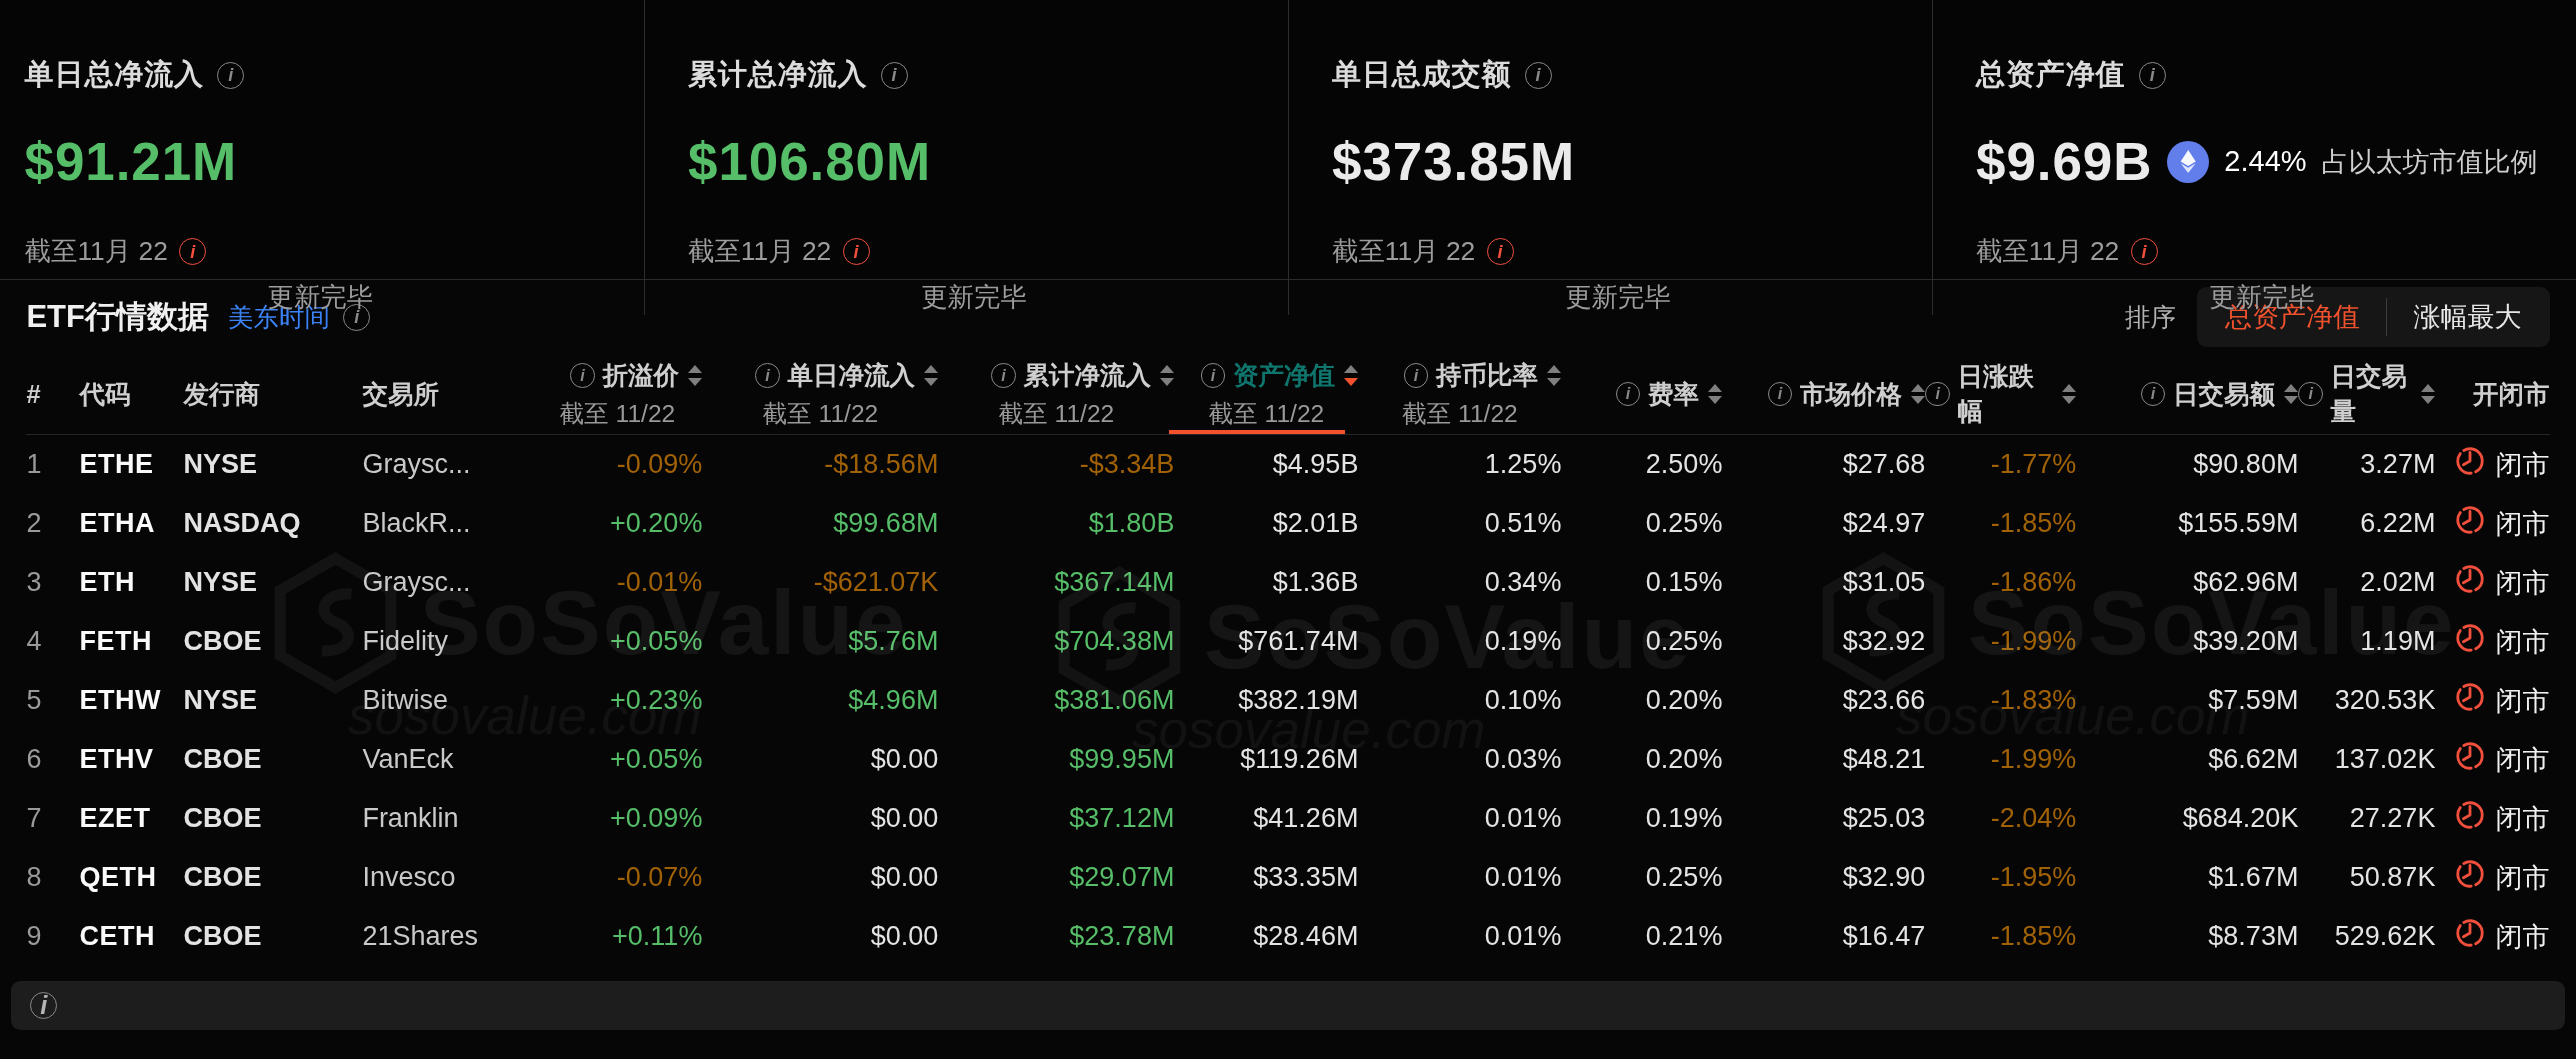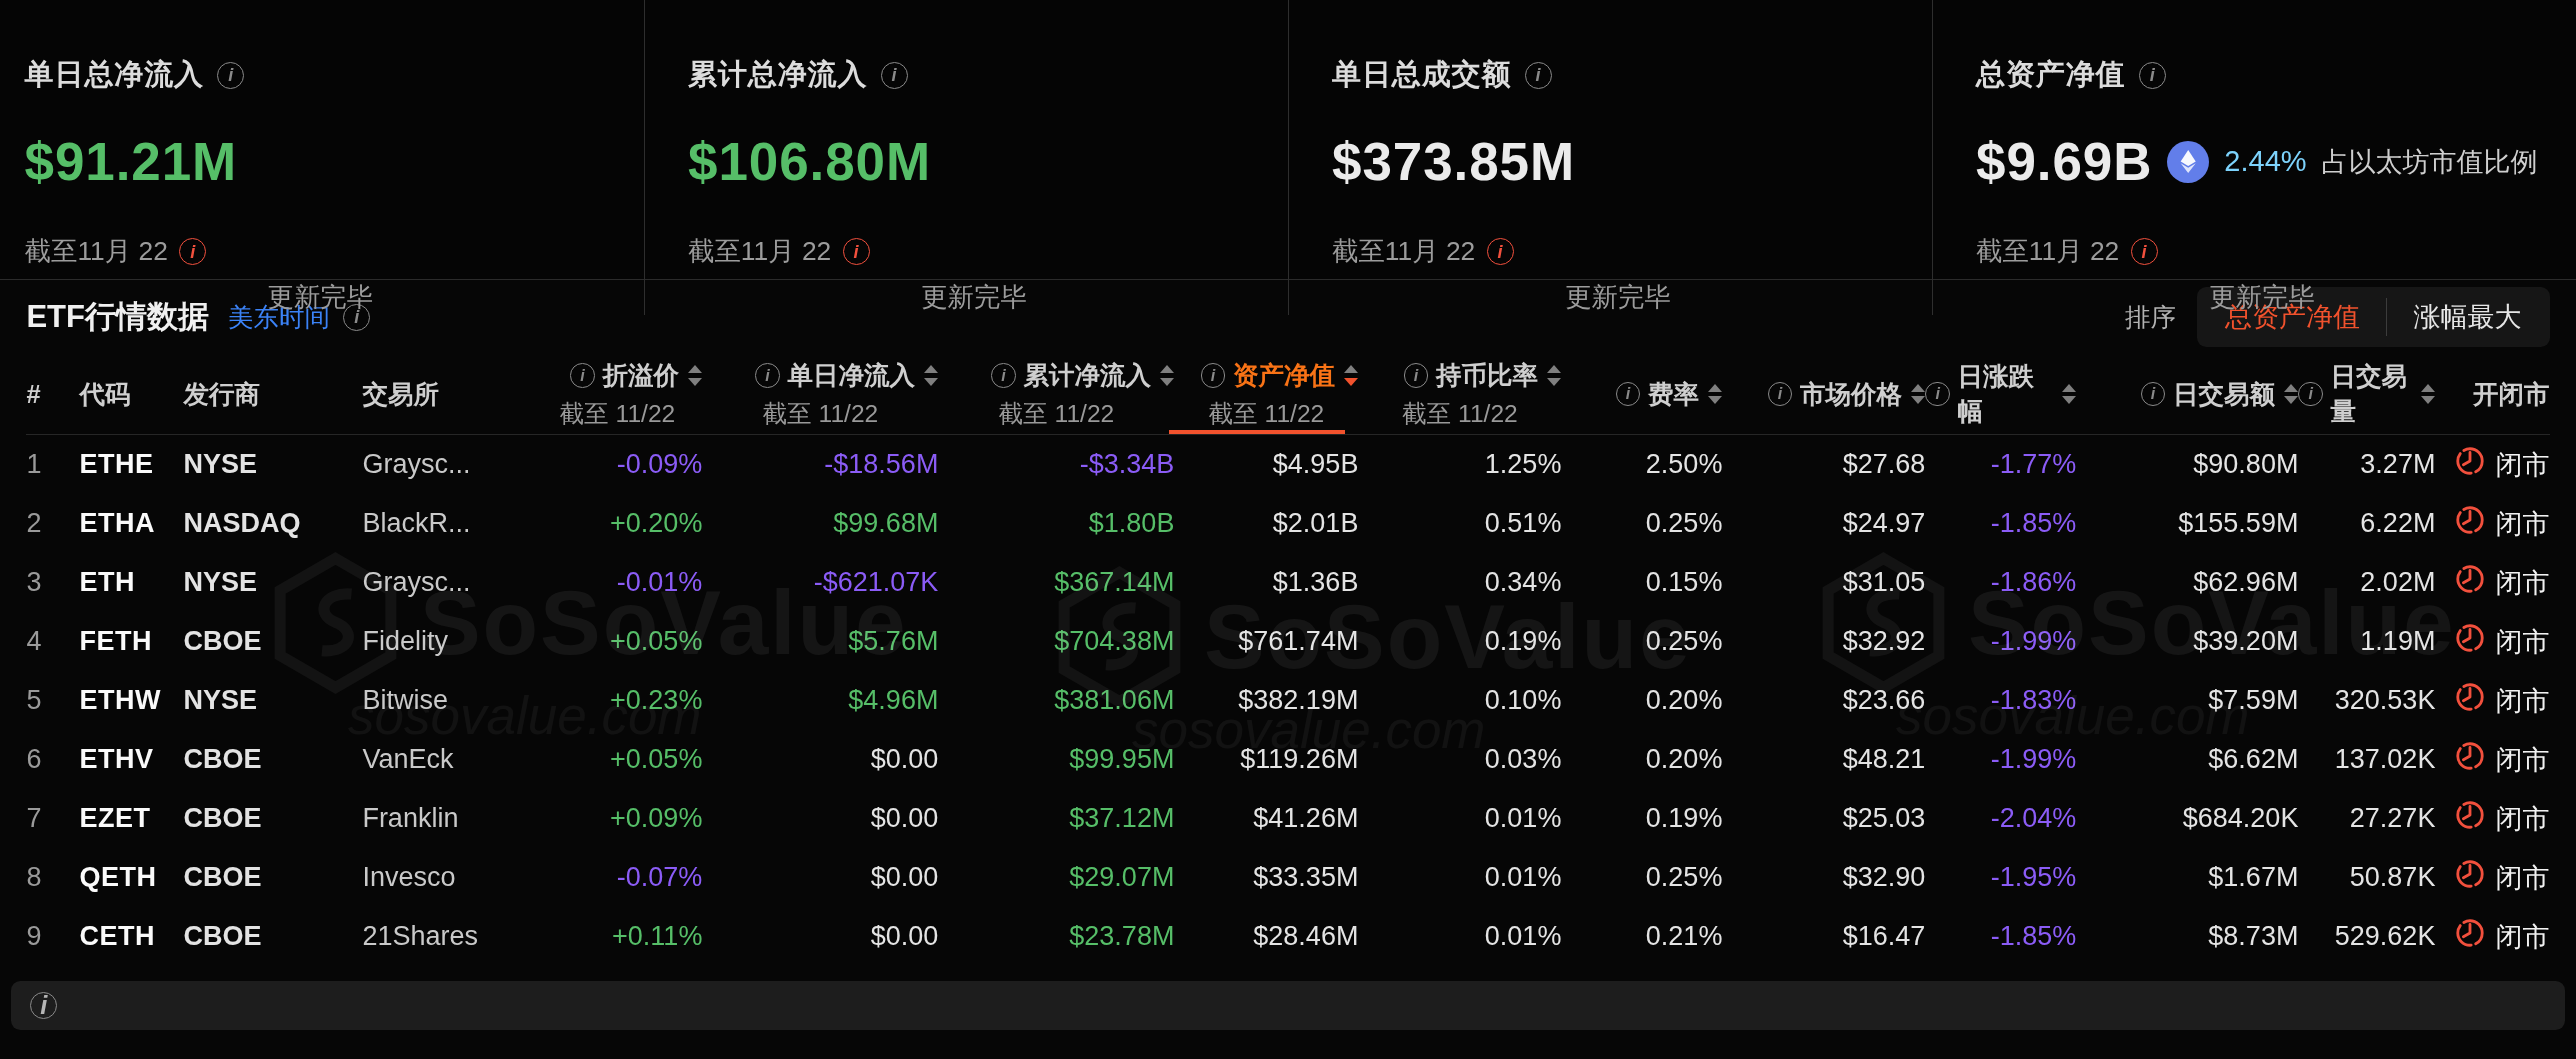--- a/index.html
+++ b/index.html
@@ -8,21 +8,21 @@
 
   
   .stats{display:grid;grid-template-columns:repeat(4,1fr);border-bottom:0.9px solid #2b2b2b;height:280px;background:#050505;text-align:center;}
   .stat-card{padding:55px 28px 0 24.6px;position:relative;}
   .stat-card + .stat-card{border-left:0.9px solid #2e2e2e;padding-left:43px;}
   .stat-title-row{display:flex;align-items:center;gap:13.2px;}
   .stat-title{font-size:29px;font-weight:700;color:#dcdcdc;letter-spacing:0.9px;}
   .stat-value-row{display:flex;align-items:center;margin-top:36px;gap:15px;}
   .stat-value{font-size:53px;font-weight:700;color:#ebebeb;letter-spacing:0.9px;}
   .stat-value.green{color:#56be68;}
-  .eth-share{font-size:29px;color:#7dd3fc;}
+  .eth-share{font-size:29px;color:#ffffff;}
   .eth-share-label{font-size:27px;color:#cfcfcf;}
   .stat-date-row{display:flex;align-items:center;gap:11.3px;margin-top:42px;font-size:26.4px;color:#9c9c9c;}
   .stat-status{margin-top:11.3px;font-size:26.4px;color:#9c9c9c;}
 
   .info-icon{display:inline-flex;align-items:center;justify-content:center;width:27px;height:27px;border-radius:50%;
     border:1.9px solid #8a8a8a;color:#8a8a8a;font-size:18px;font-style:italic;font-weight:600;flex:none;line-height:1;}
   .info-icon.red{border-color:#f2503d;color:#f2503d;}
   .eth-icon{width:42px;height:42px;border-radius:50%;background:#627eea;display:inline-flex;align-items:center;justify-content:center;flex:none;}
 
   
@@ -40,37 +40,37 @@
   
   .table-wrap{position:relative;padding:0 26.4px;}
   .grid{display:grid;grid-template-columns:53px 104px 179px 170px 170px 236px 236px 184px 203px 161px 203px 151px 222px 137px 1fr;align-items:center;}
   .thead{height:81px;border-bottom:0.9px solid #262626;}
   .th{display:flex;flex-direction:column;justify-content:center;gap:3.8px;height:100%;position:relative;}
   .th-line{display:flex;align-items:center;gap:7.6px;font-size:25.5px;font-weight:600;color:#cfcfcf;}
   .align-right .th-line{justify-content:flex-end;}
   .th-sub{font-size:24.6px;color:#999;}
   .align-right .th-sub{text-align:center;}
   .th .info-icon{width:24.6px;height:24.6px;font-size:16px;border-width:1.9px;}
-  .th-active .th-label{color:#f97316;}
+  .th-active .th-label{color:#0f766e;}
   .th-active::after{content:"";position:absolute;left:-5.7px;right:13.2px;bottom:0;height:3.8px;background:#f1522d;}
   .sort-carets{display:inline-flex;flex-direction:column;align-items:center;margin-left:1.9px;}
   .caret{width:0;height:0;border-left:7.6px solid transparent;border-right:7.6px solid transparent;display:block;}
   .caret.up{border-bottom:8.5px solid #7f7f7f;}
   .caret.down{border-top:8.5px solid #7f7f7f;margin-top:4.7px;}
   .caret.down.on{border-top-color:#f1522d;}
 
   .trow{height:59px;font-size:27px;color:#e4e4e4;}
   .td{display:flex;align-items:center;gap:9.4px;white-space:nowrap;}
   .td.align-right{justify-content:flex-end;}
   .c-muted{color:#9a9a9a;}
   .c-ticker{font-weight:700;color:#fafafa;letter-spacing:0.5px;}
   .c-exchange{font-weight:600;color:#e3e3e3;}
   .c-issuer{color:#c9c9c9;}
   .c-pos{color:#56be68;}
-  .c-neg{color:#8b5cf6;}
+  .c-neg{color:#a16207;}
   .c-plain{color:#e4e4e4;}
   .c-status{color:#f2f2f2;}
   .clock{flex:none;}
 
   
   .wm{position:absolute;z-index:3;pointer-events:none;color:rgba(255,255,255,0.062);}
   .wm-row{display:flex;align-items:center;gap:23px;}
   .wm-brand{font-size:91px;font-weight:800;letter-spacing:1.9px;}
   .wm-domain{font-size:53px;font-style:italic;margin:-9.4px 0 0 74px;color:rgba(255,255,255,0.05);}
   .wm-logo{opacity:0.9;}

